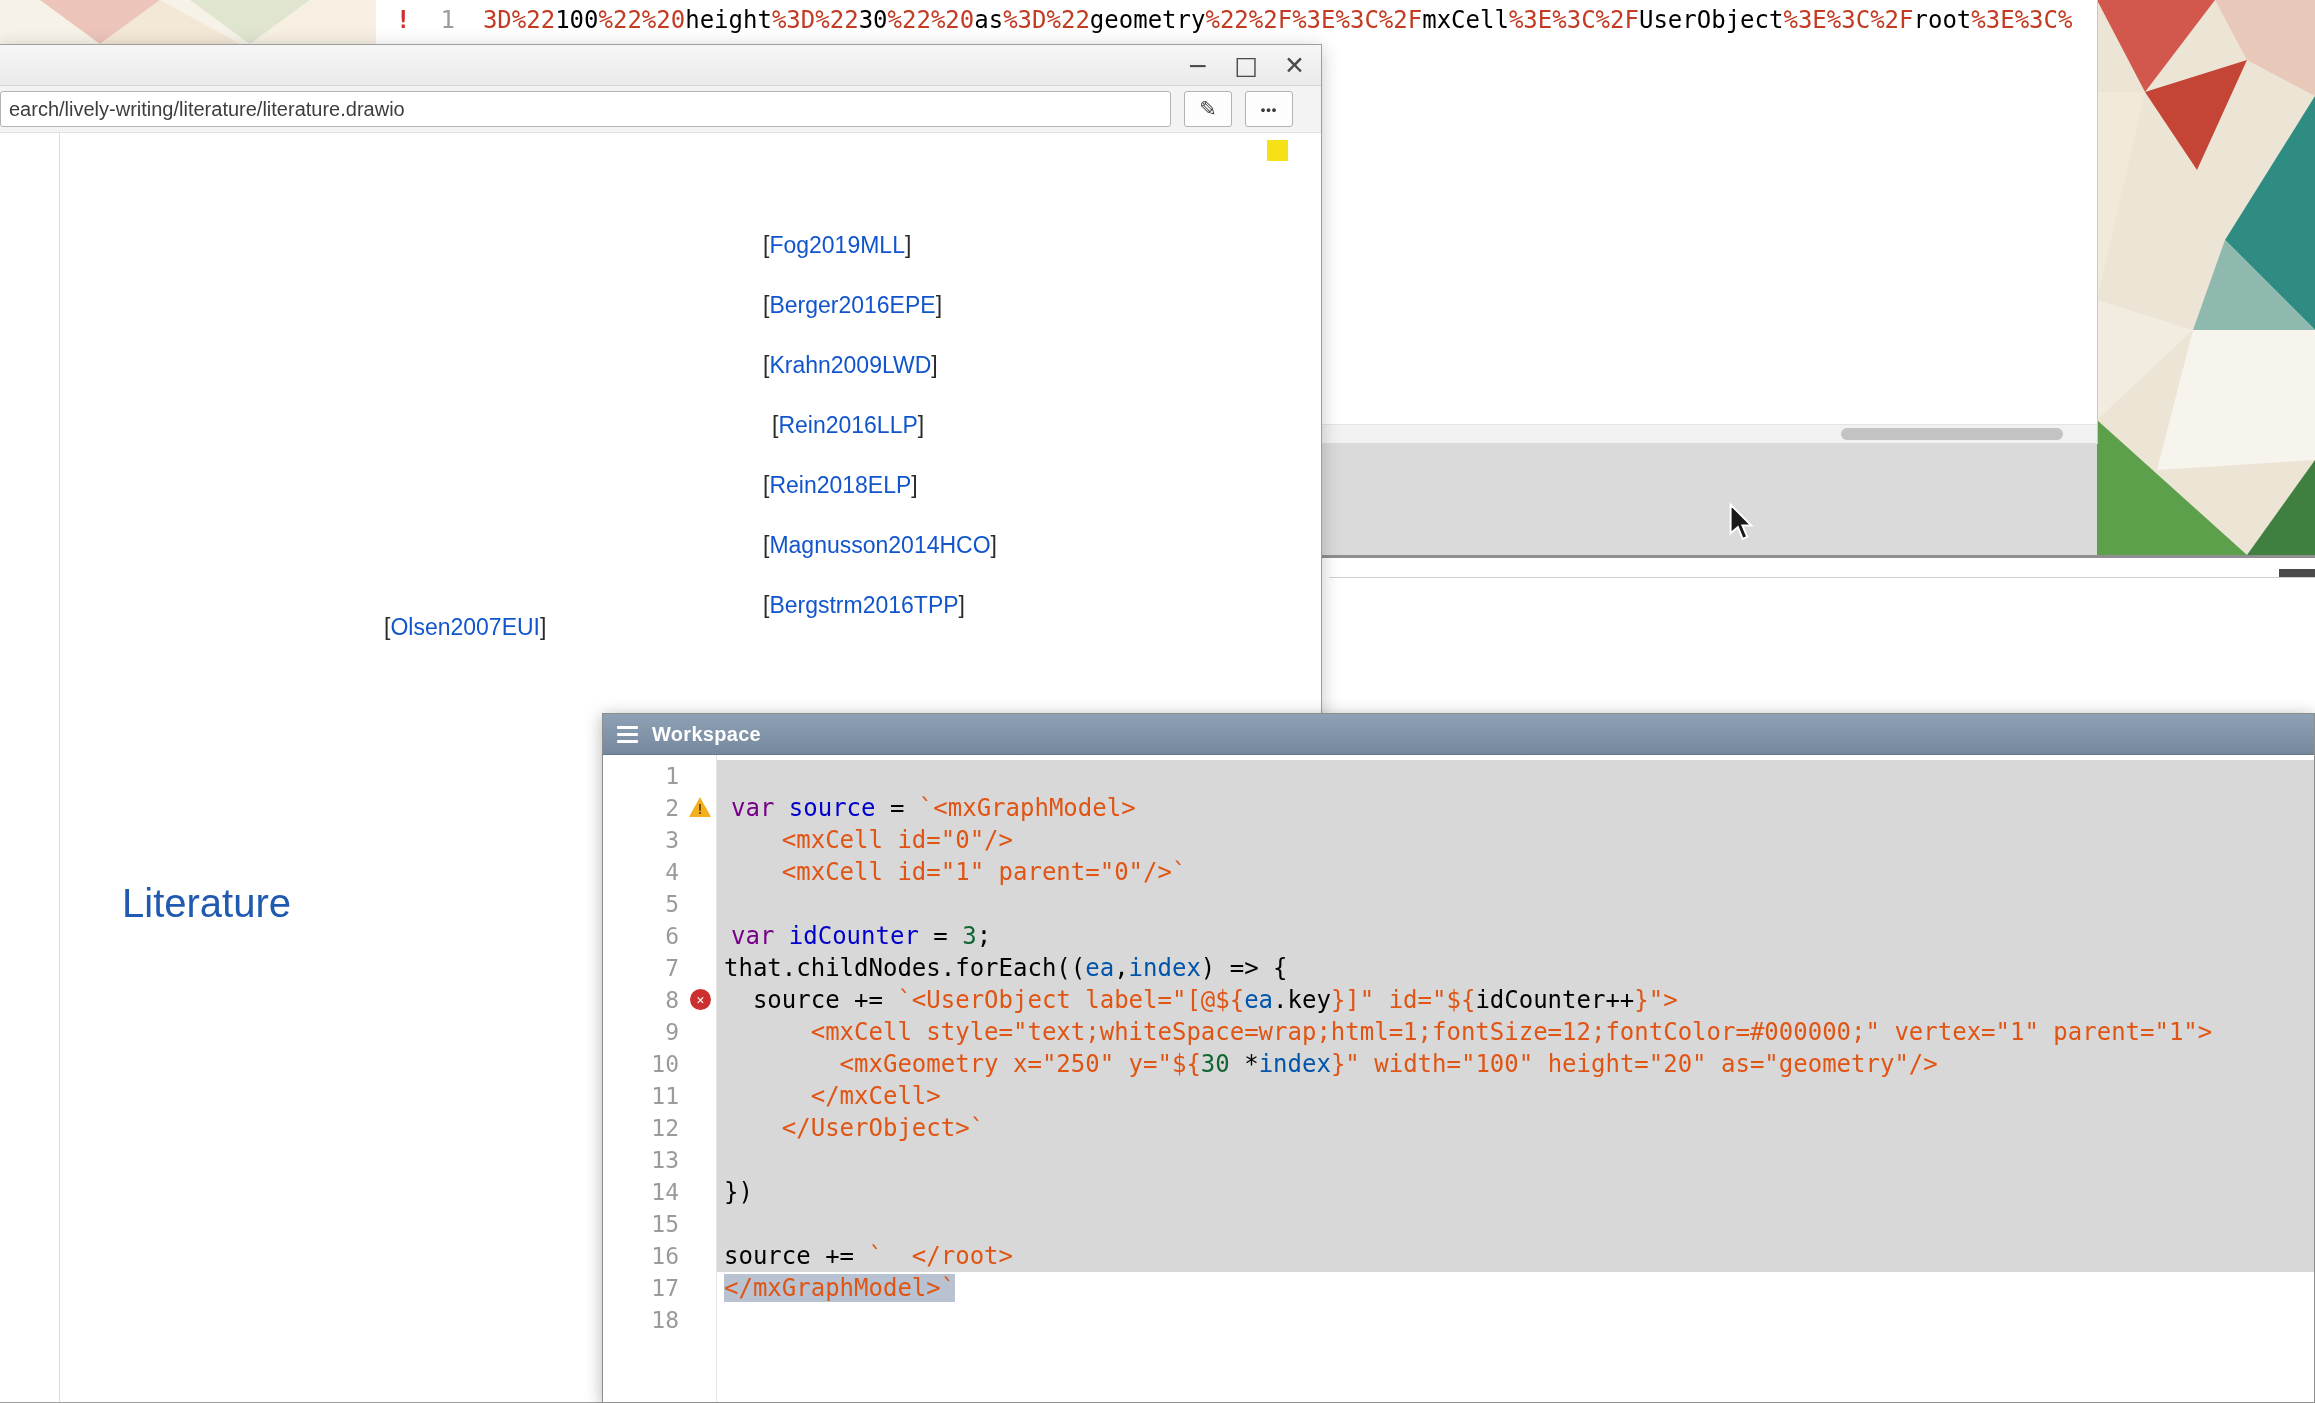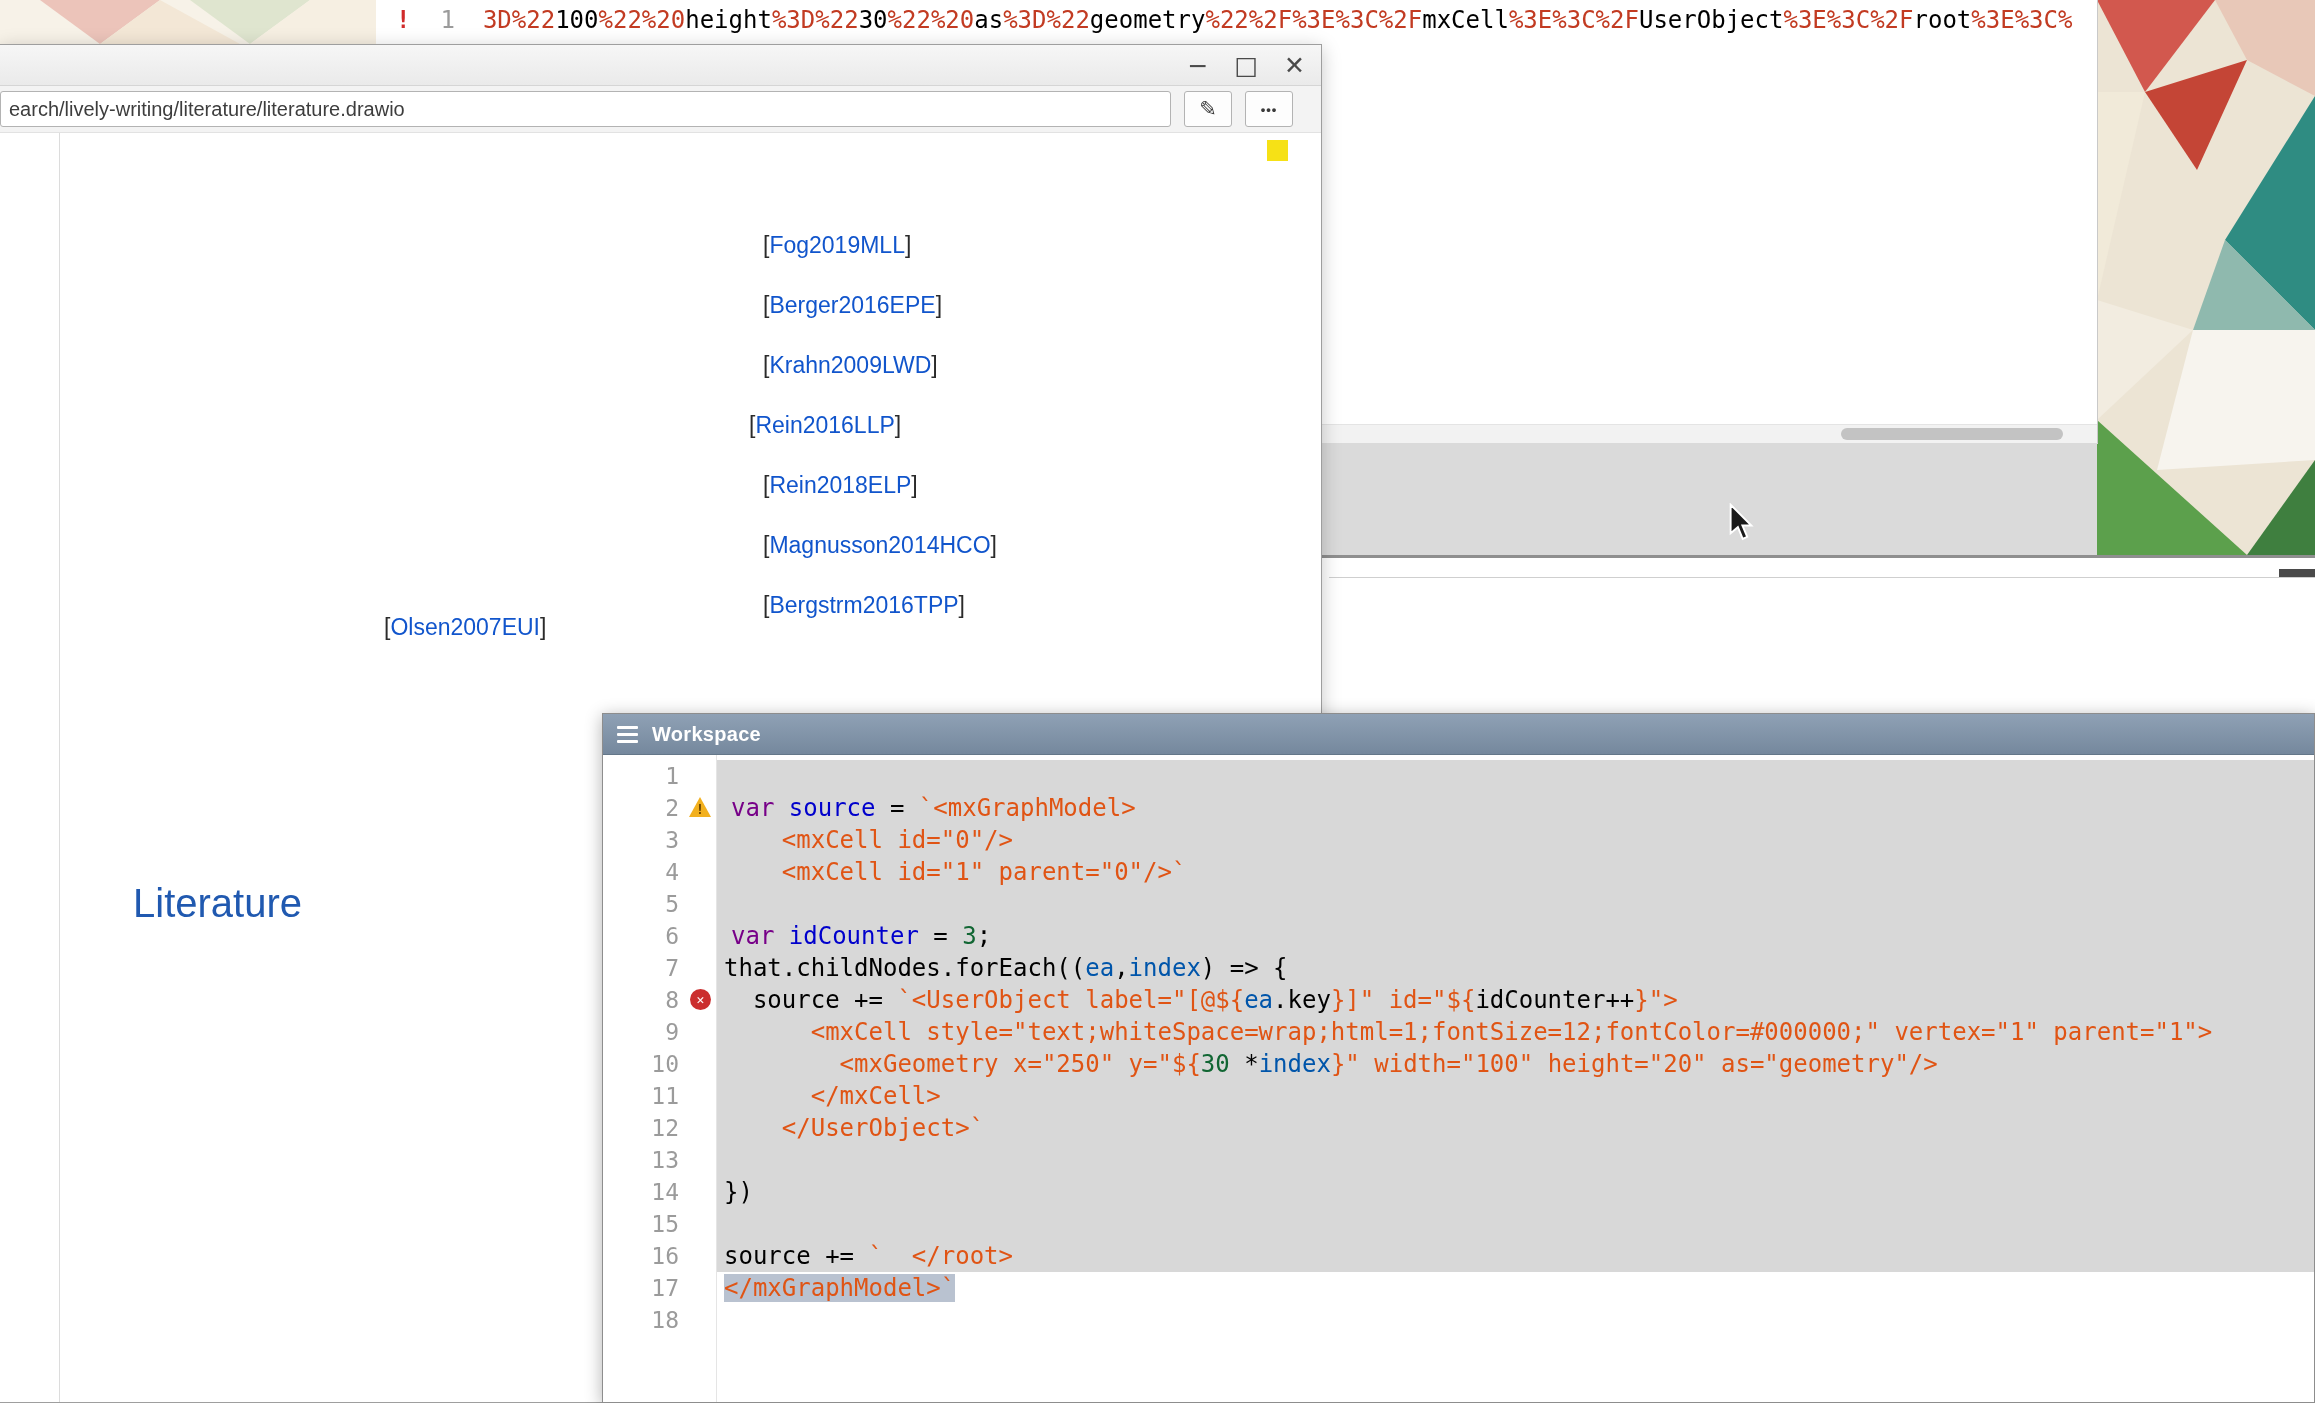--- a/index.html
+++ b/index.html
@@ -144,25 +144,25 @@
     <div class="tool-btn">
       <span class="pencil">✎</span>
     </div>
     <div class="tool-btn">
       <span class="dots">•••</span>
     </div>
   </div>
   <div class="drawio-canvas">
     <div class="canvas-vline"></div>
     <div class="annotation-marker"></div>
-    <div class="diagram-heading" style="left: 133px; top: 748px;">Literature</div>
+    <div class="diagram-heading" style="left: 122px; top: 748px;">Literature</div>
   <div class="citation" style="left: 763px; top: 98px;"><span class="bracket">[</span><span class="cite-key">Fog2019MLL</span><span class="bracket">]</span></div>
       <div class="citation" style="left: 763px; top: 158px;"><span class="bracket">[</span><span class="cite-key">Berger2016EPE</span><span class="bracket">]</span></div>
       <div class="citation" style="left: 763px; top: 218px;"><span class="bracket">[</span><span class="cite-key">Krahn2009LWD</span><span class="bracket">]</span></div>
-      <div class="citation" style="left: 749px; top: 278px;"><span class="bracket">[</span><span class="cite-key">Rein2016LLP</span><span class="bracket">]</span></div>
+      <div class="citation" style="left: 772px; top: 278px;"><span class="bracket">[</span><span class="cite-key">Rein2016LLP</span><span class="bracket">]</span></div>
       <div class="citation" style="left: 763px; top: 338px;"><span class="bracket">[</span><span class="cite-key">Rein2018ELP</span><span class="bracket">]</span></div>
       <div class="citation" style="left: 763px; top: 398px;"><span class="bracket">[</span><span class="cite-key">Magnusson2014HCO</span><span class="bracket">]</span></div>
       <div class="citation" style="left: 763px; top: 458px;"><span class="bracket">[</span><span class="cite-key">Bergstrm2016TPP</span><span class="bracket">]</span></div>
       <div class="citation" style="left: 384px; top: 480px;"><span class="bracket">[</span><span class="cite-key">Olsen2007EUI</span><span class="bracket">]</span></div>
     </div>
 </div>
 
 <div class="workspace-window">
   <div class="workspace-titlebar">
     <span class="menu-icon">

